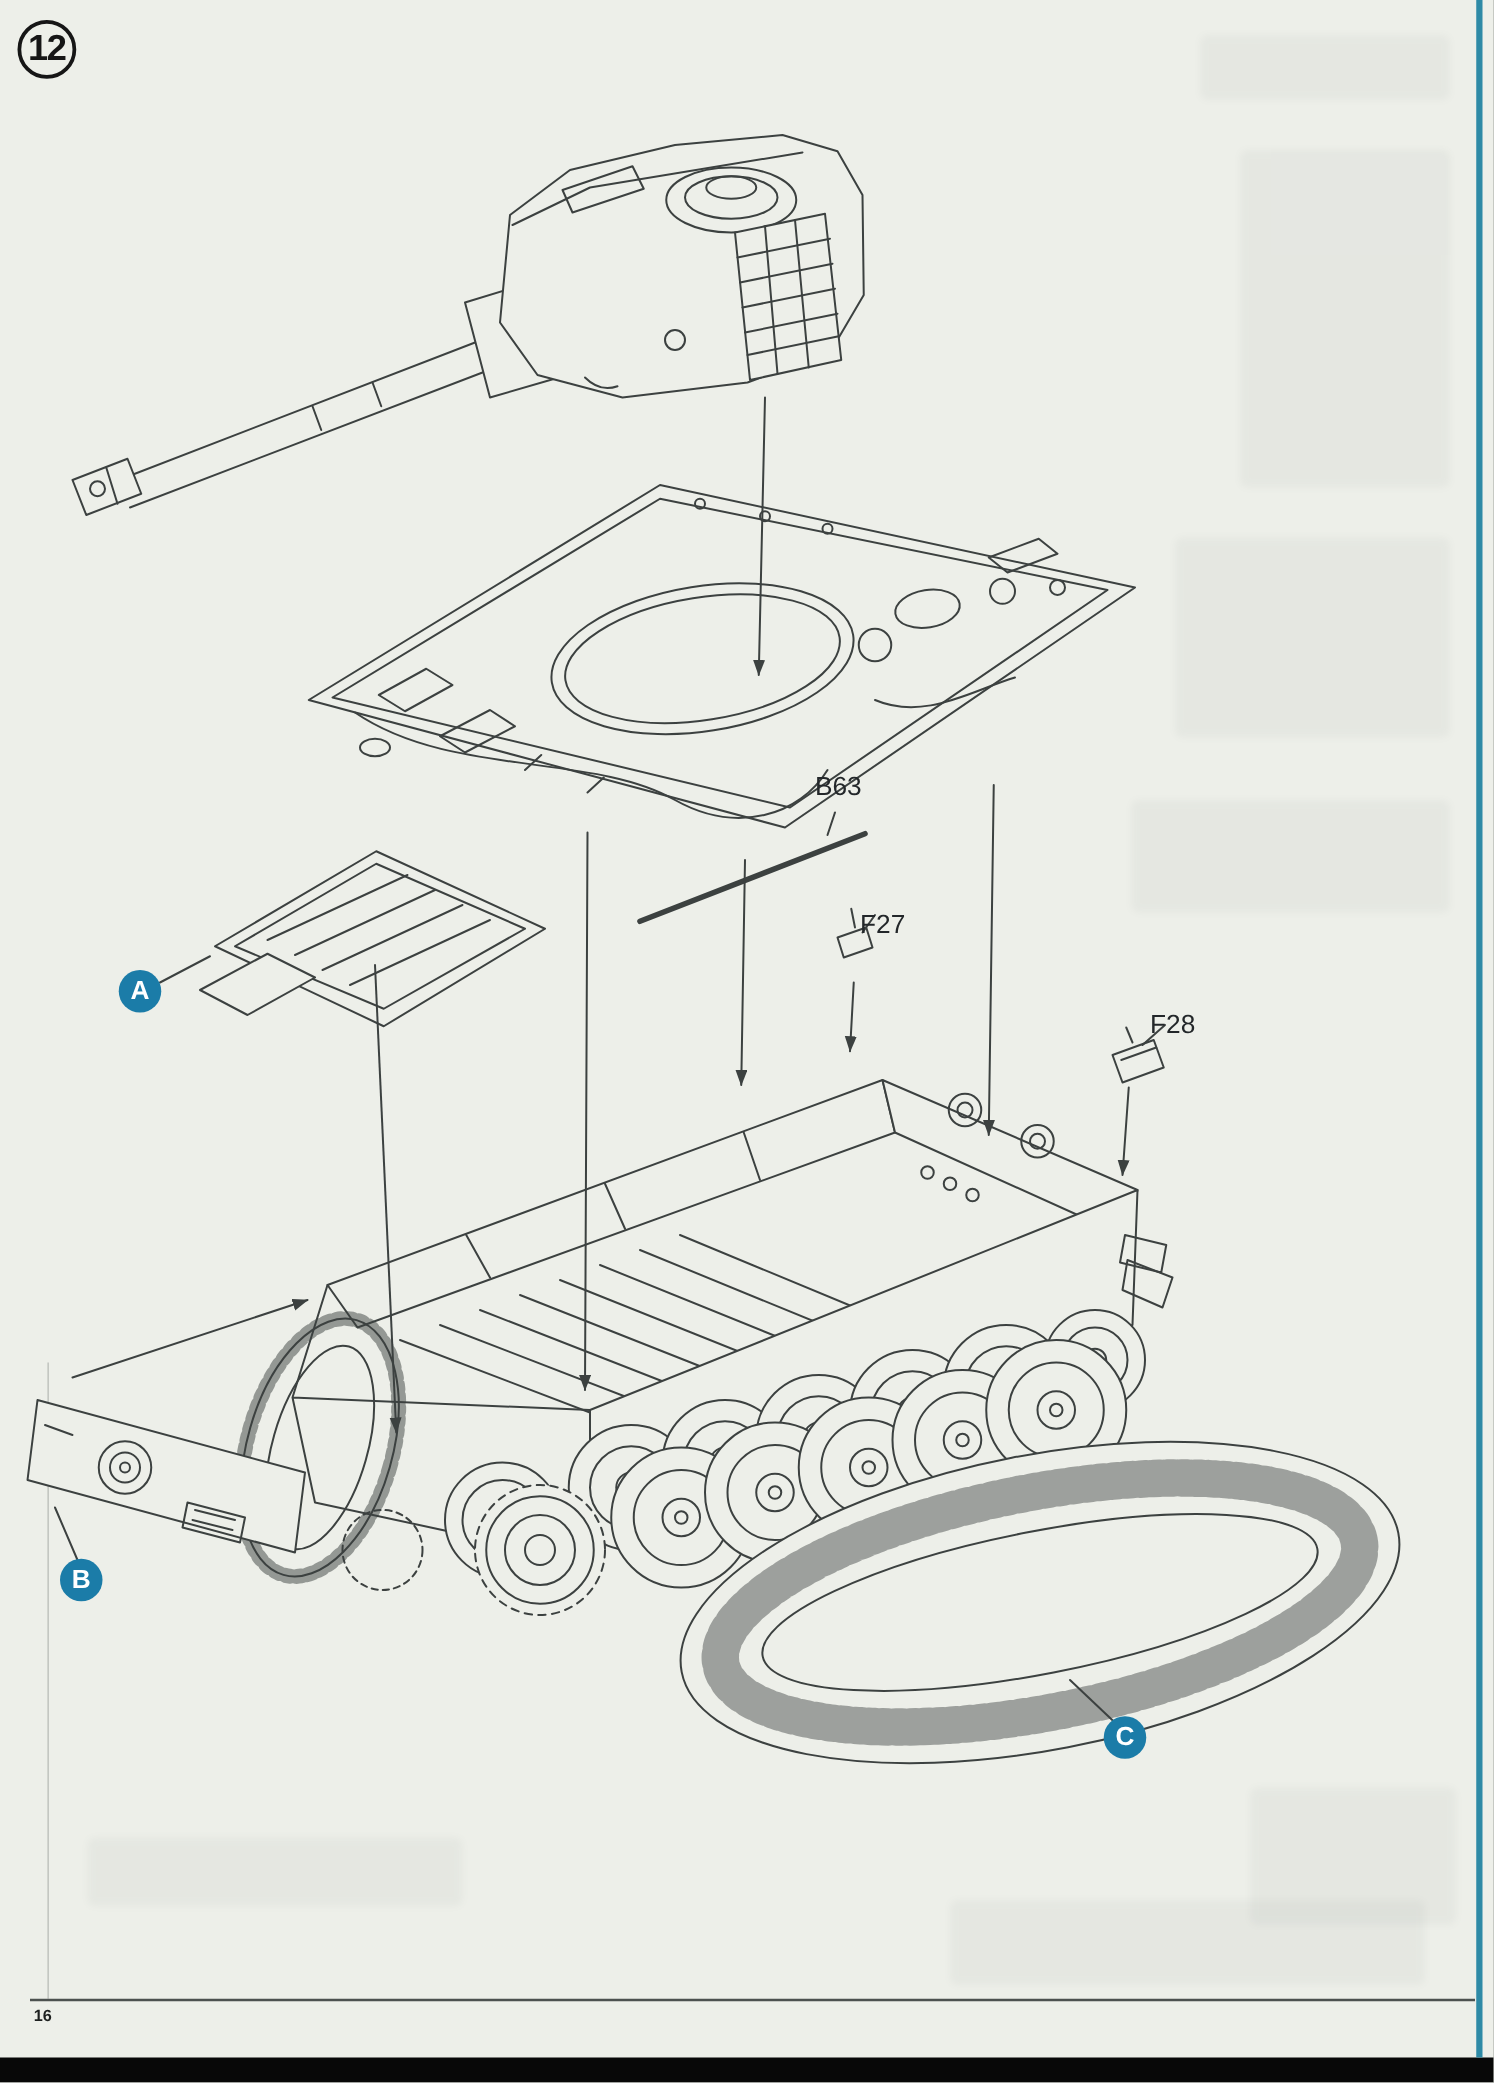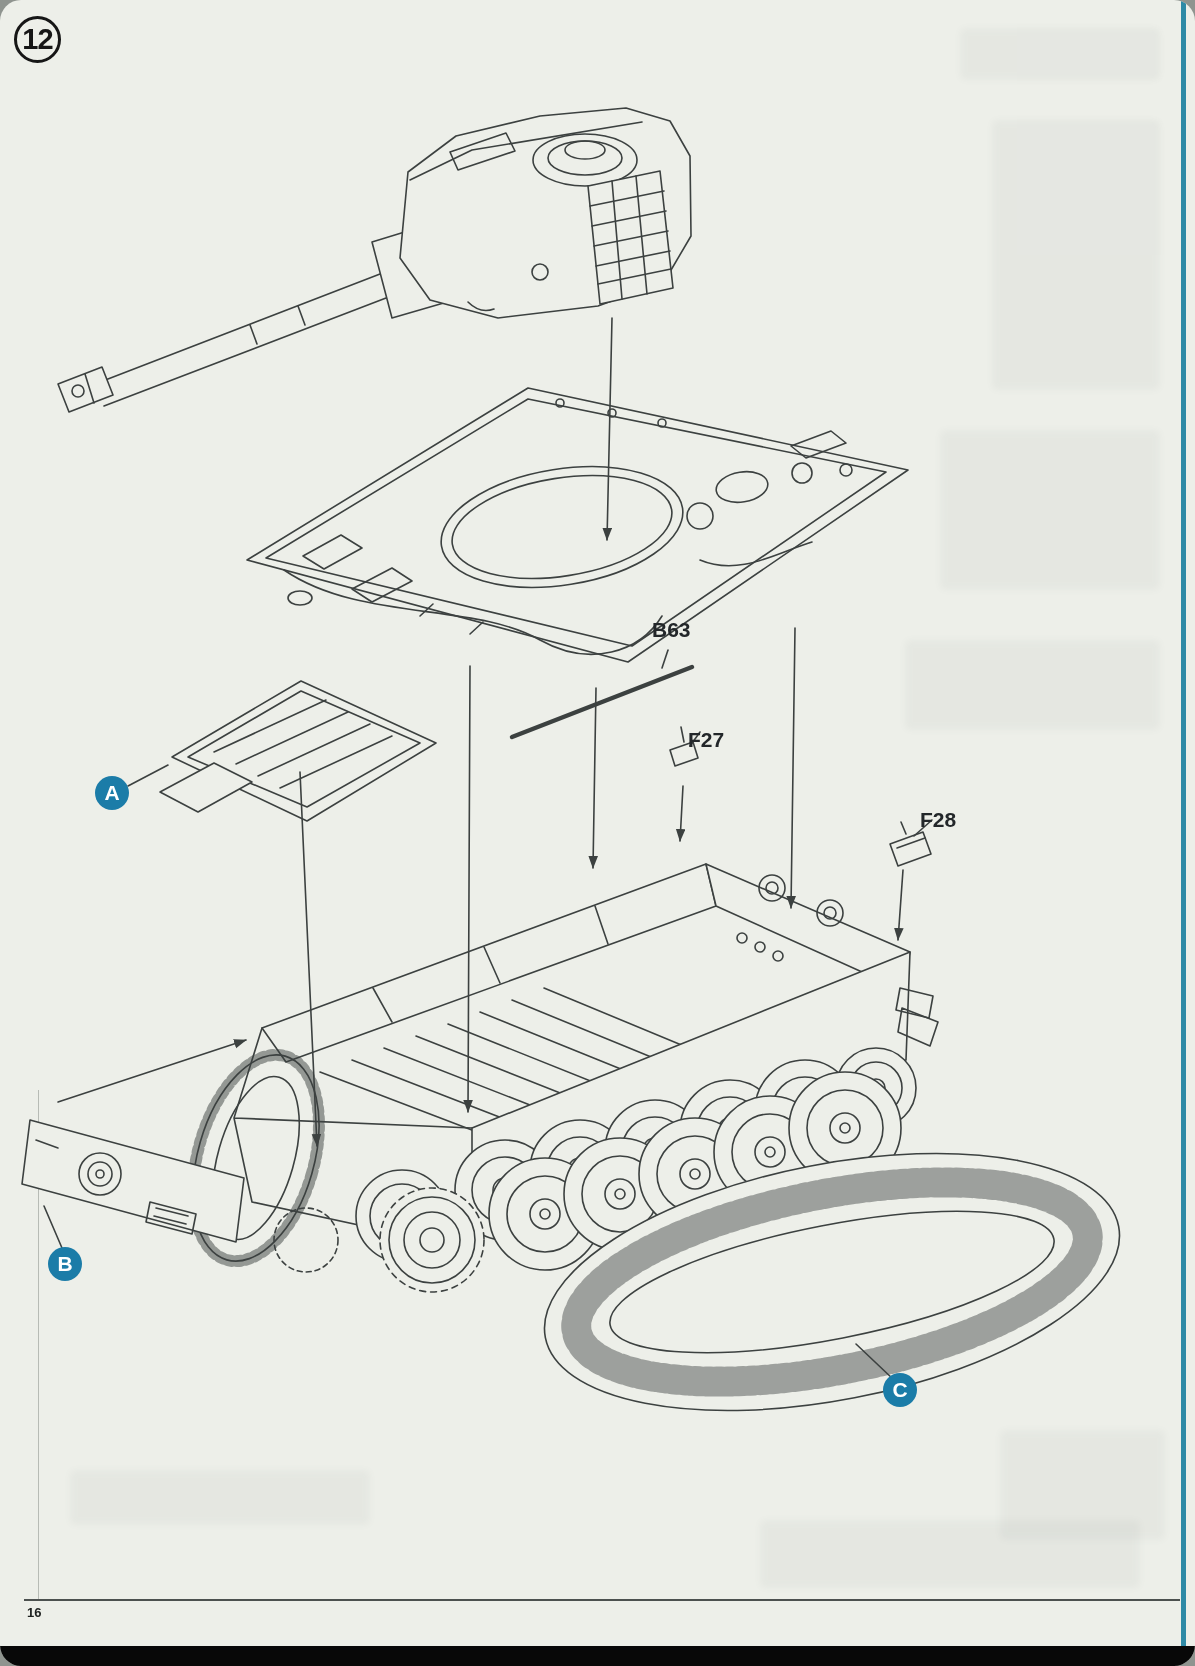--- a/index.html
+++ b/index.html
@@ -1,30 +1,29 @@
 <!DOCTYPE html>
 <html><head>
 <meta charset="utf-8">
 <style>
   html,body { margin:0; padding:0; background:#8f948f; }
   .page {
     position:relative; width:1195px; height:1666px;
     background:#edefe9; overflow:hidden;
     font-family:"Liberation Sans", sans-serif;
-    border-radius:21px;
   }
   .step-badge {
     position:absolute; left:14px; top:16px; width:47px; height:47px;
     border:3.5px solid #161616; border-radius:50%;
     display:flex; align-items:center; justify-content:center;
     font-size:29px; font-weight:700; color:#161616; letter-spacing:-1px;
     box-sizing:border-box; z-index:20; background:transparent;
   }
   .part-label {
-    position:absolute; font-size:21px; color:#23272a; z-index:15; font-weight:700;
+    position:absolute; font-size:21px; color:#23272a; z-index:15; font-weight:400;
   }
   .badge {
     position:absolute; width:34px; height:34px; border-radius:50%;
     background:#1b7ca8; color:#ffffff; z-index:20;
     display:flex; align-items:center; justify-content:center;
     font-size:21px; font-weight:700;
   }
   .watermark {
     position:absolute; left:8px; top:738px; z-index:30;
     font-size:53px; color:#fa0f00; white-space:nowrap; opacity:.95;

